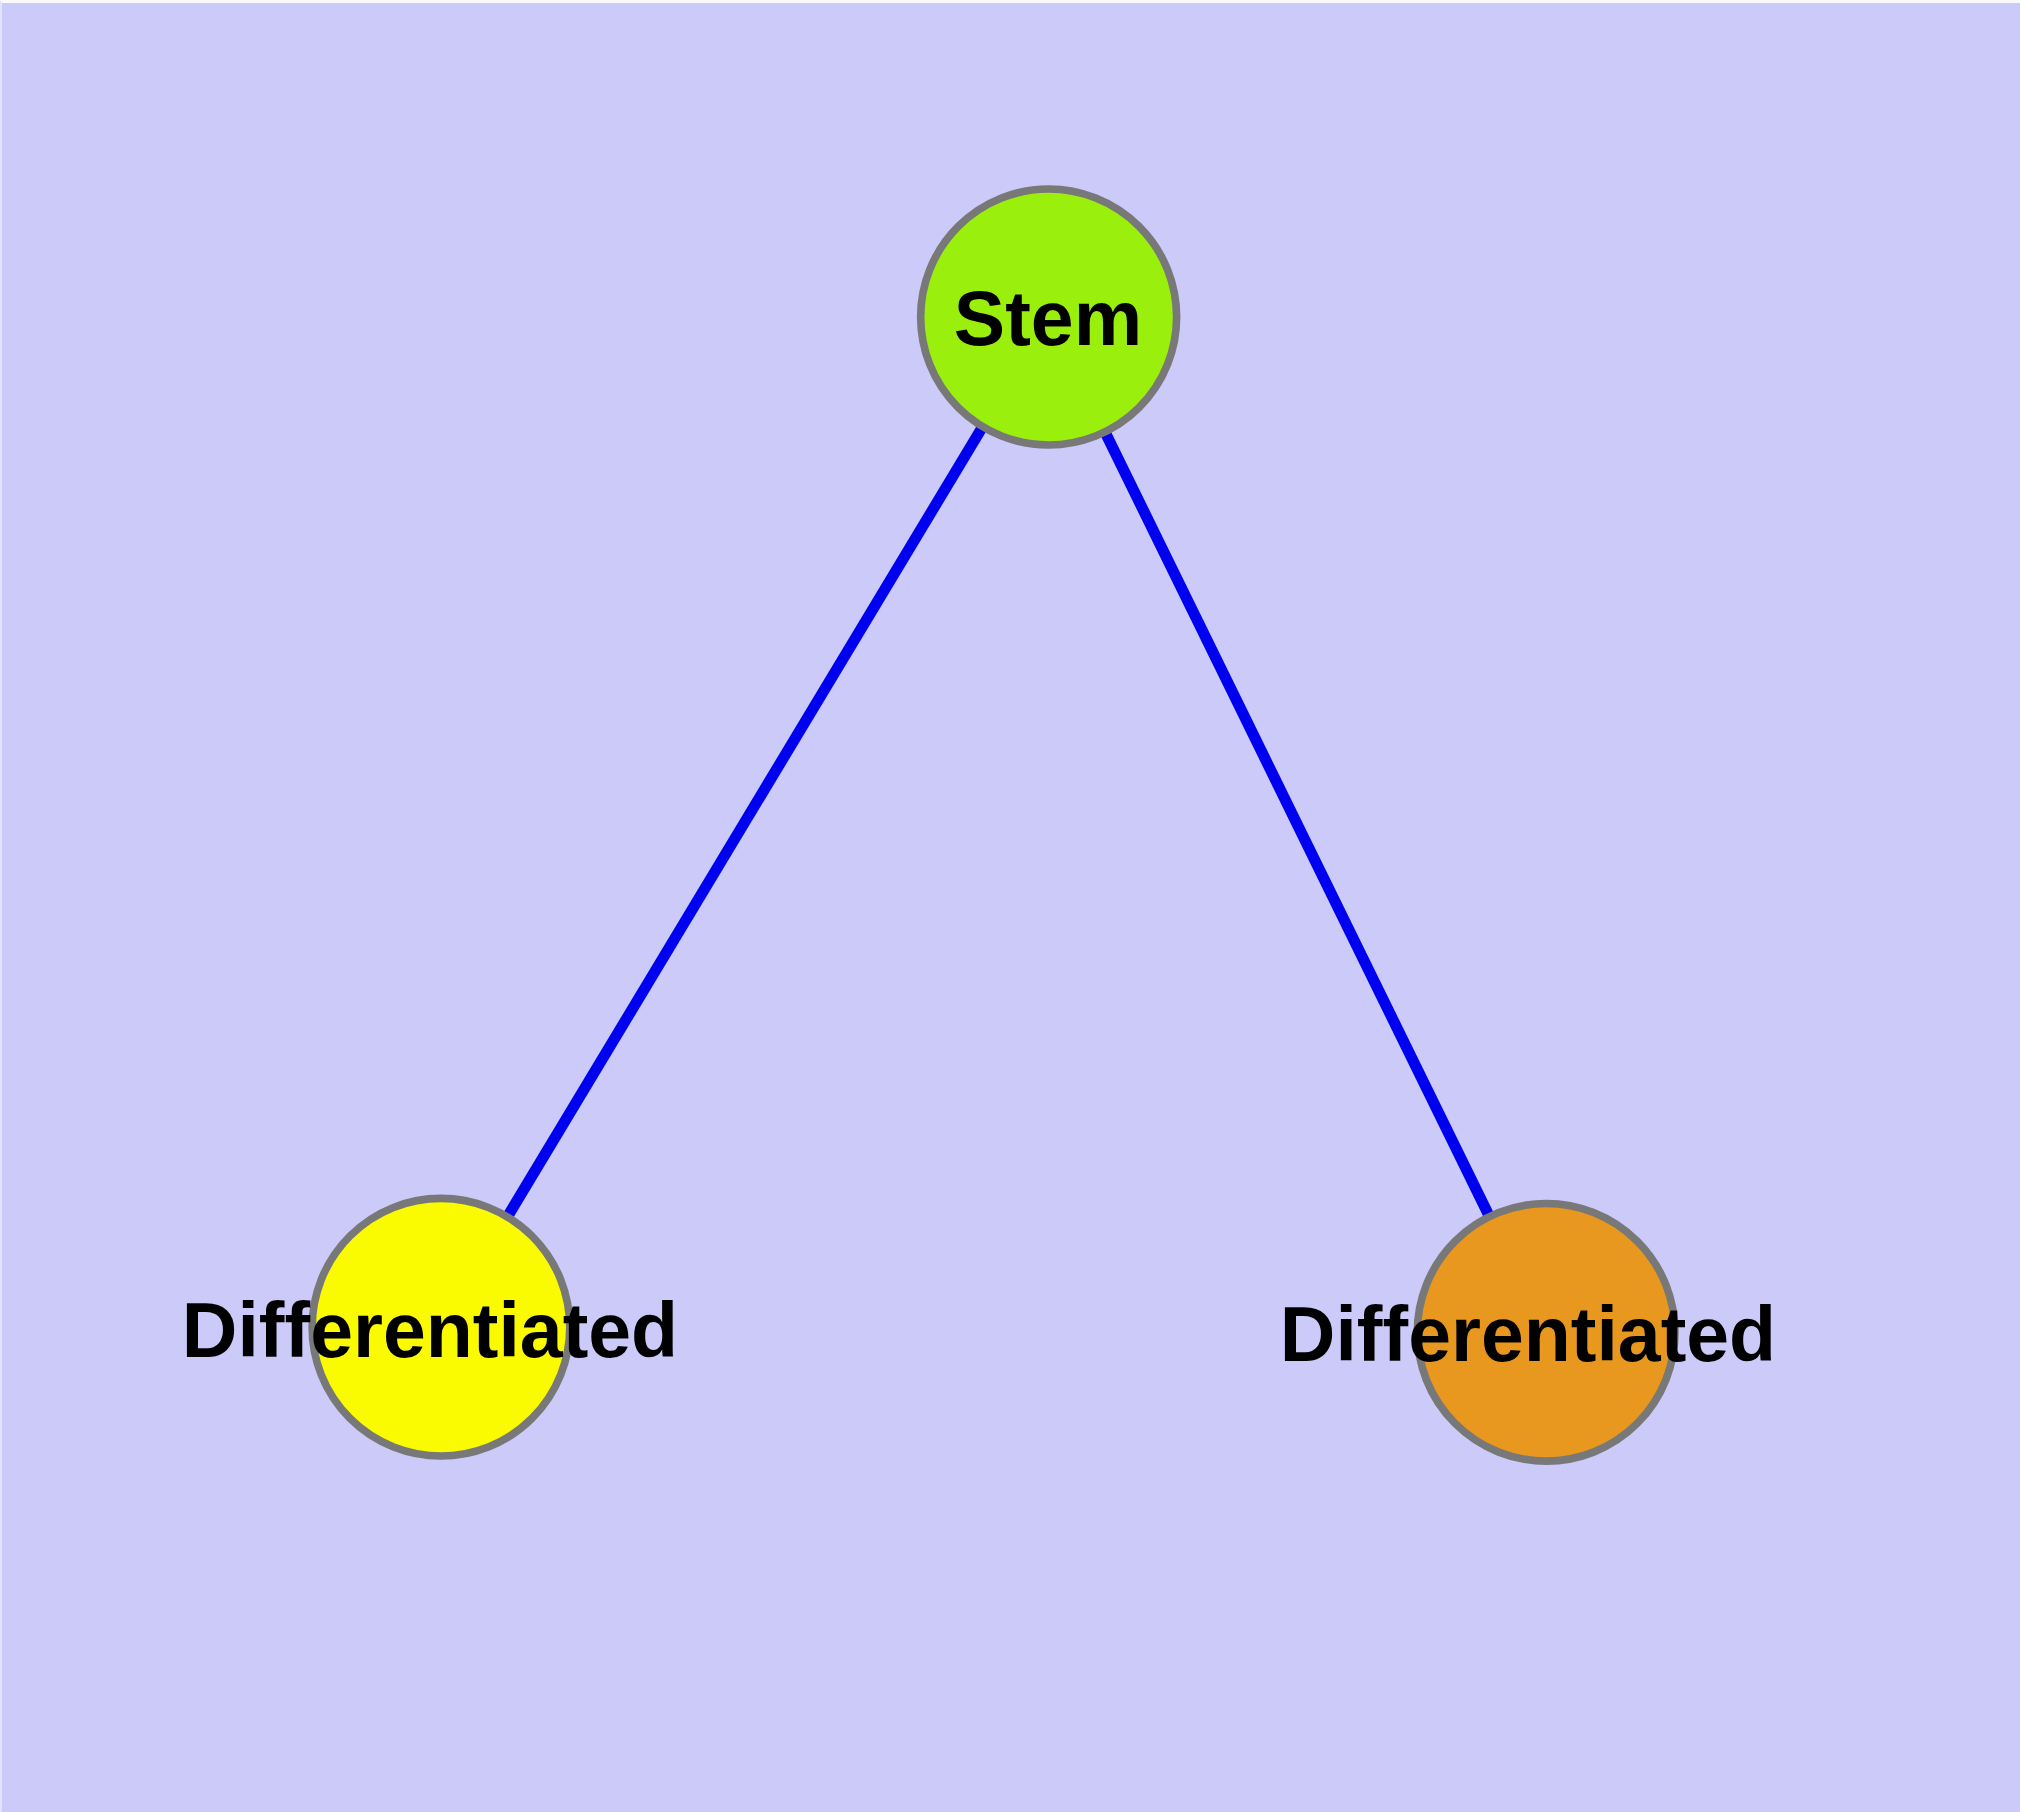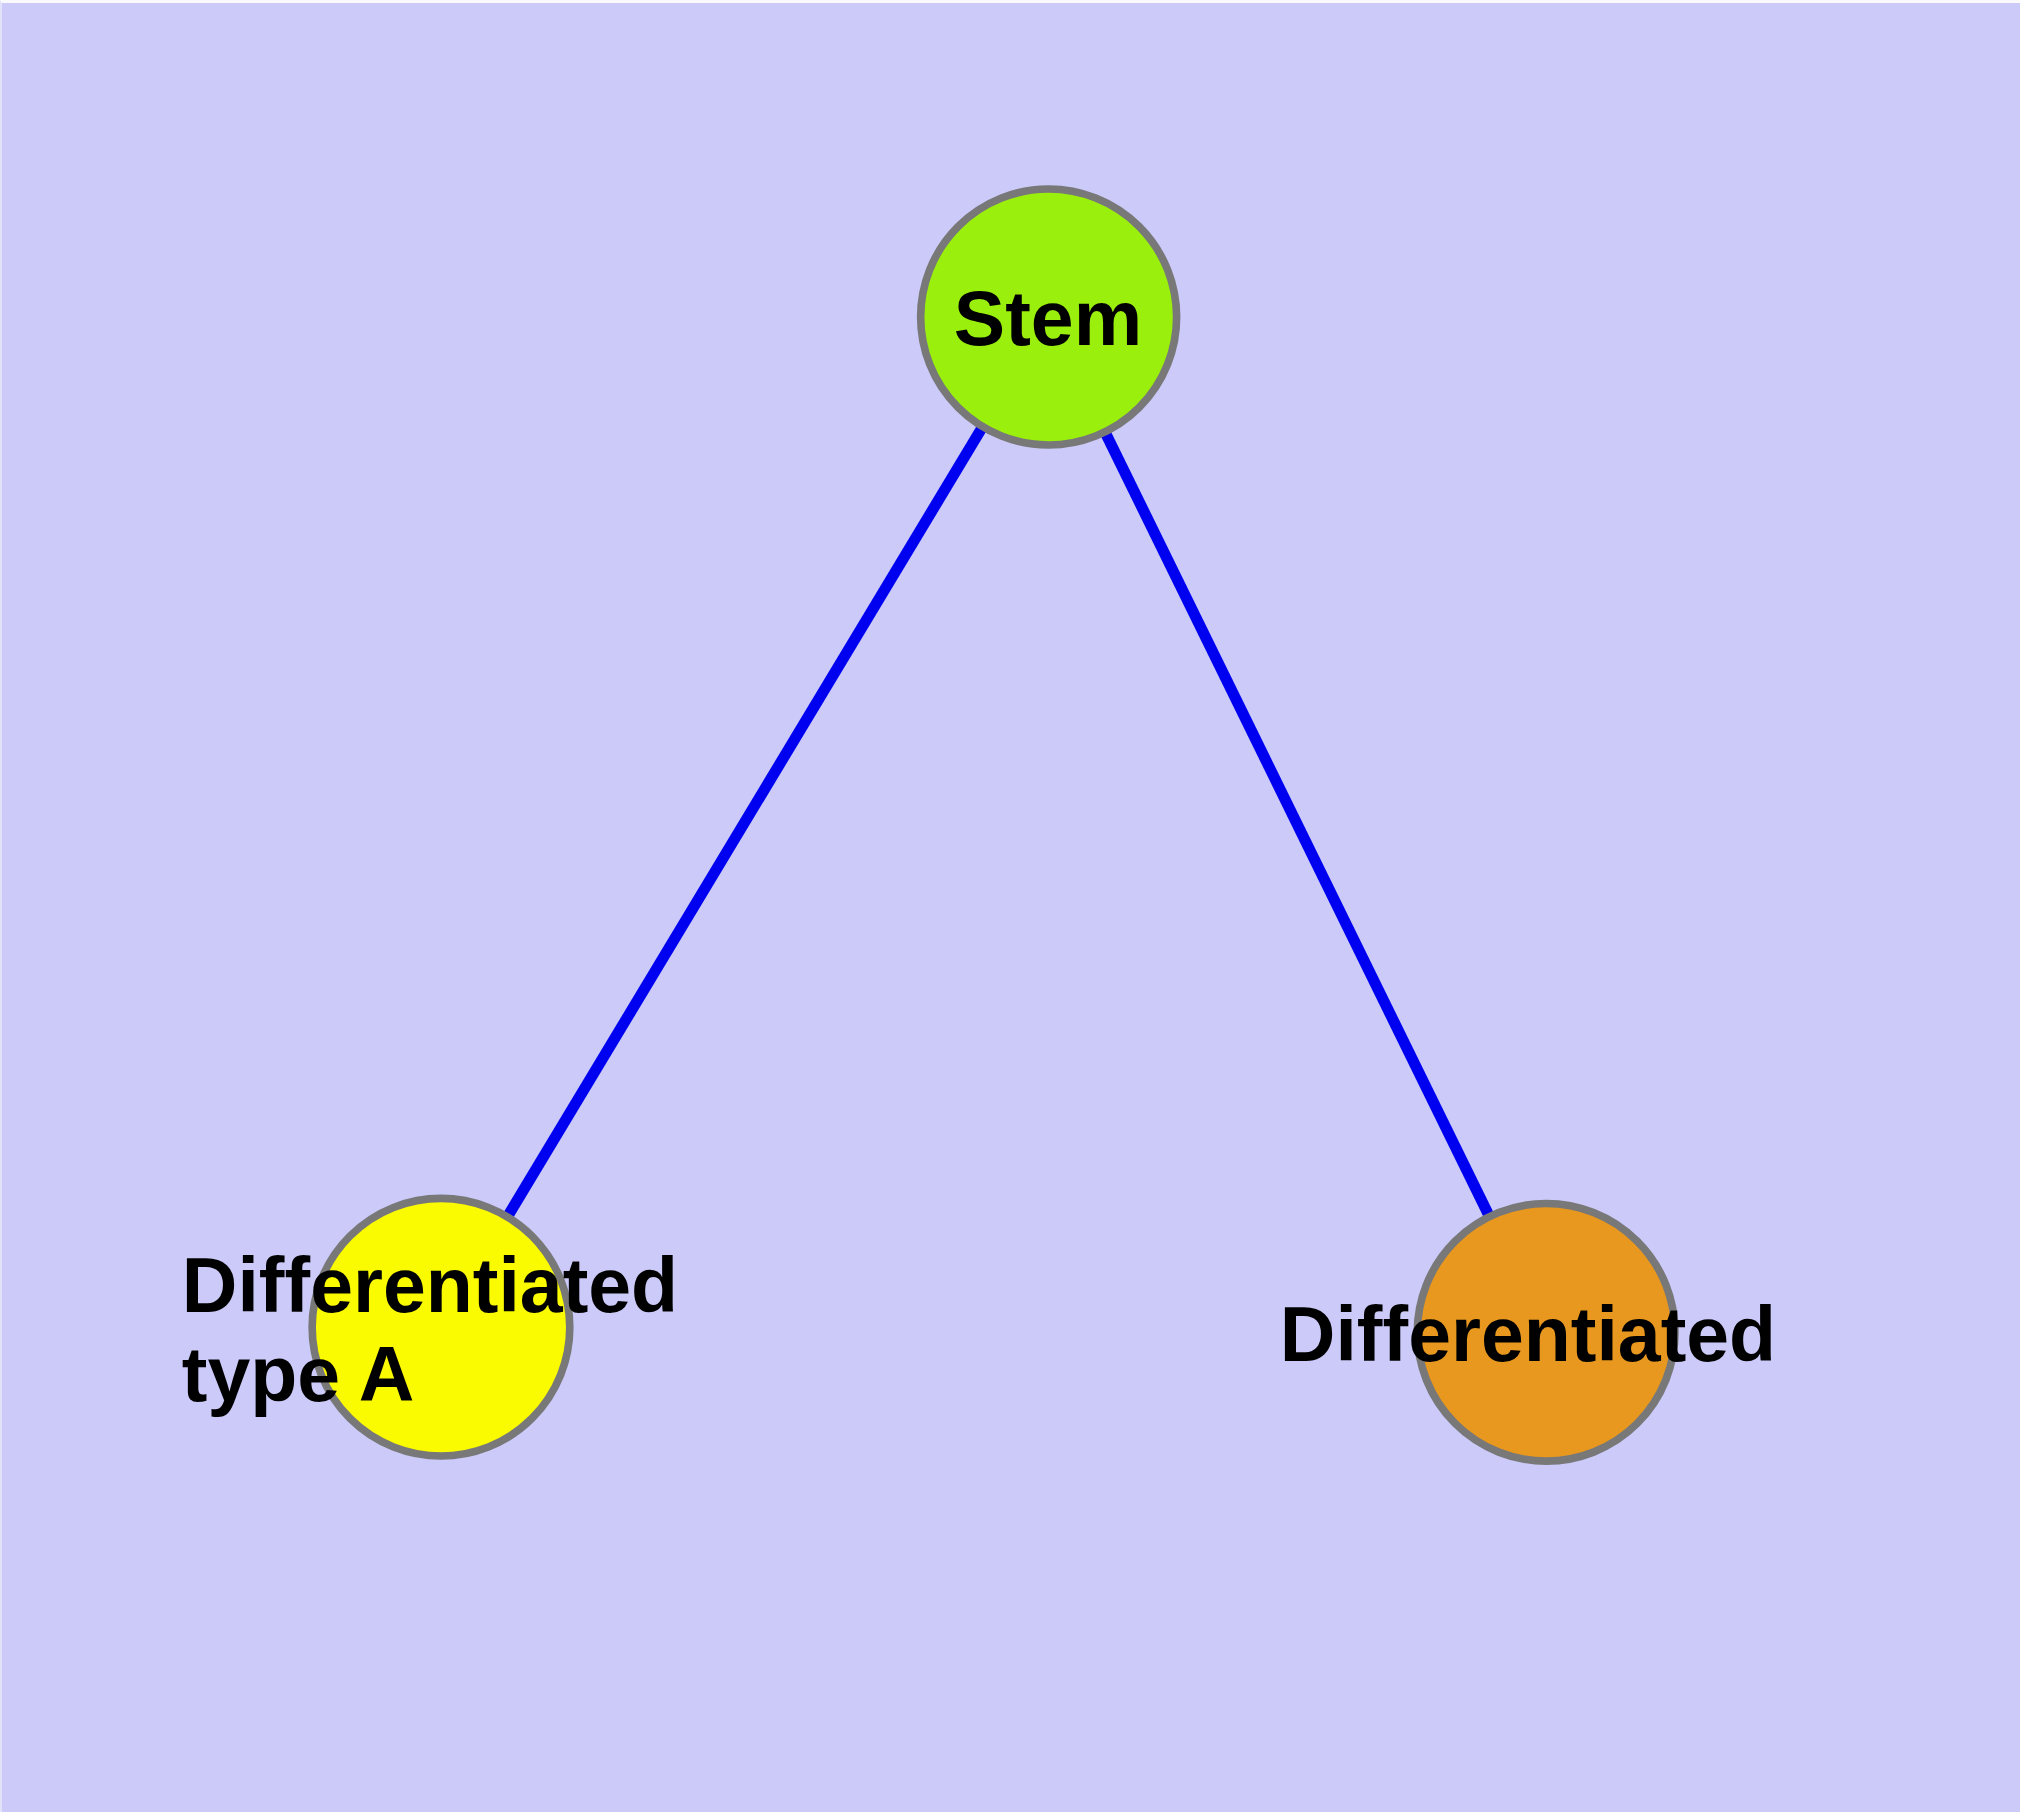--- a/index.html
+++ b/index.html
@@ -31,21 +31,21 @@
     stroke-width: 9;
   }
   .graph-svg .edge {
     stroke-width: 13;
     stroke-linecap: butt;
     fill: none;
   }
   .node-label {
     position: absolute;
     transform: translate(-50%, -50%);
-    text-align: left;
+    text-align: center;
     white-space: nowrap;
     color: #000000;
     font-weight: 700;
     font-size: 77px;
     line-height: 89px;
     letter-spacing: 0px;
   }
 </style>
 </head>
 <body>
@@ -61,21 +61,20 @@
     <circle cx="520" cy="1566" r="152" fill="#FAFA00"></circle>
     <circle cx="1824" cy="1572" r="152" fill="#E8981E"></circle>
   </svg>
 
   <div class="node-label" style="left:1046px; top:315px;">
     <div>Stem</div>
   </div>
 
   <div class="node-label" style="left:428px; top:1327px;">
     <div>Differentiated</div>
-    <div>type A</div>
   </div>
 
   <div class="node-label" style="left:1526px; top:1331px;">
     <div>Differentiated</div>
   </div>
 
 </div>
 
 
 </body></html>

